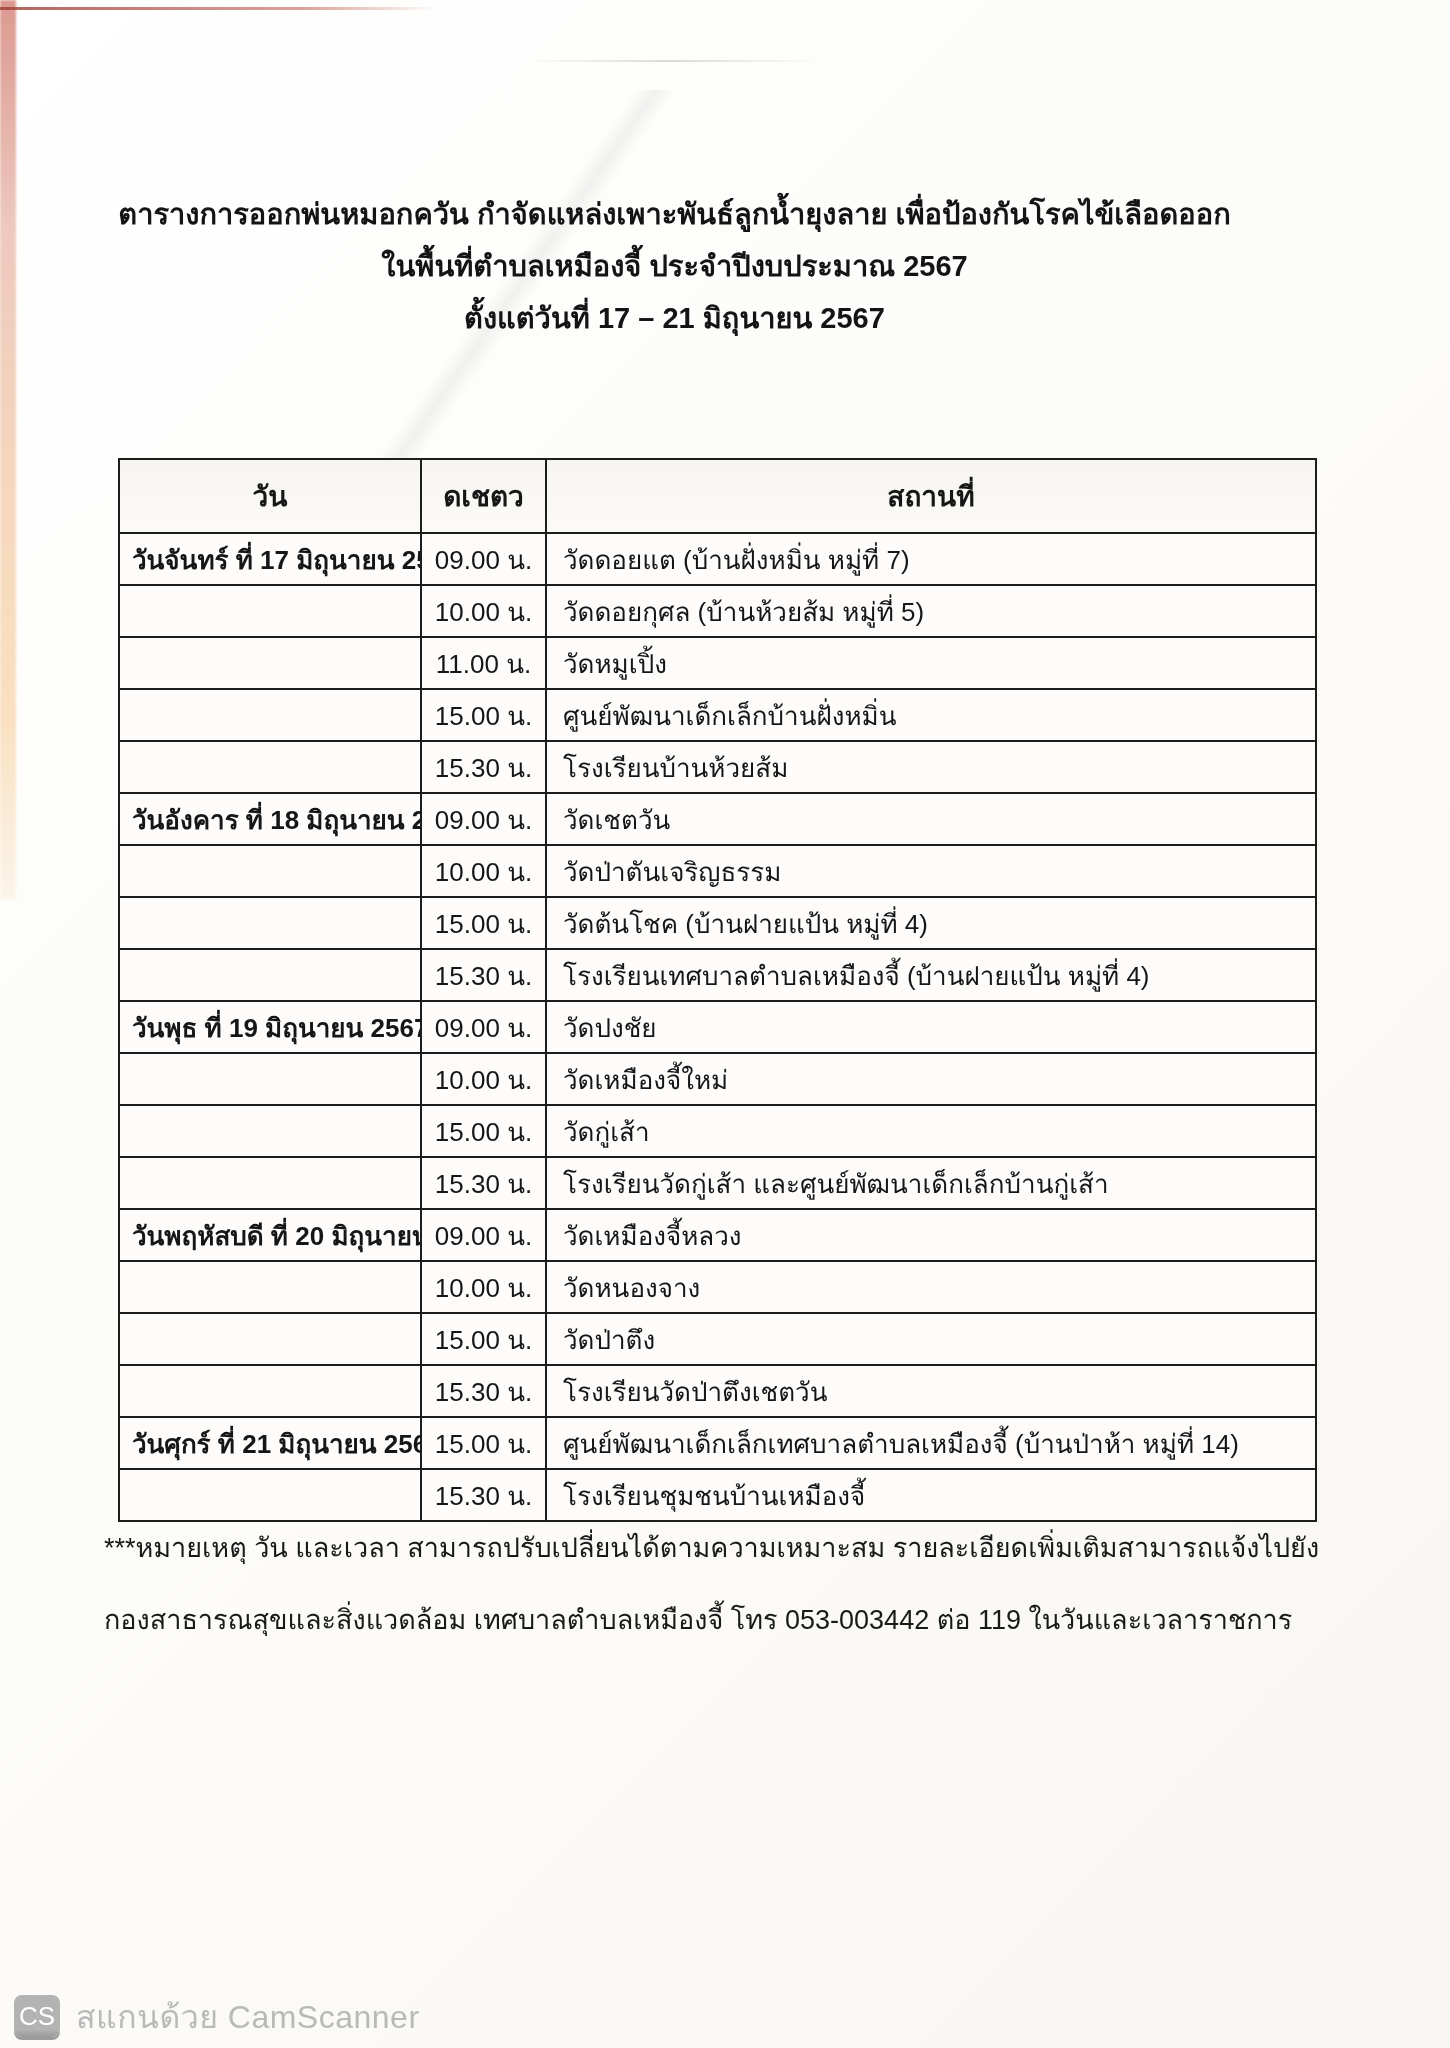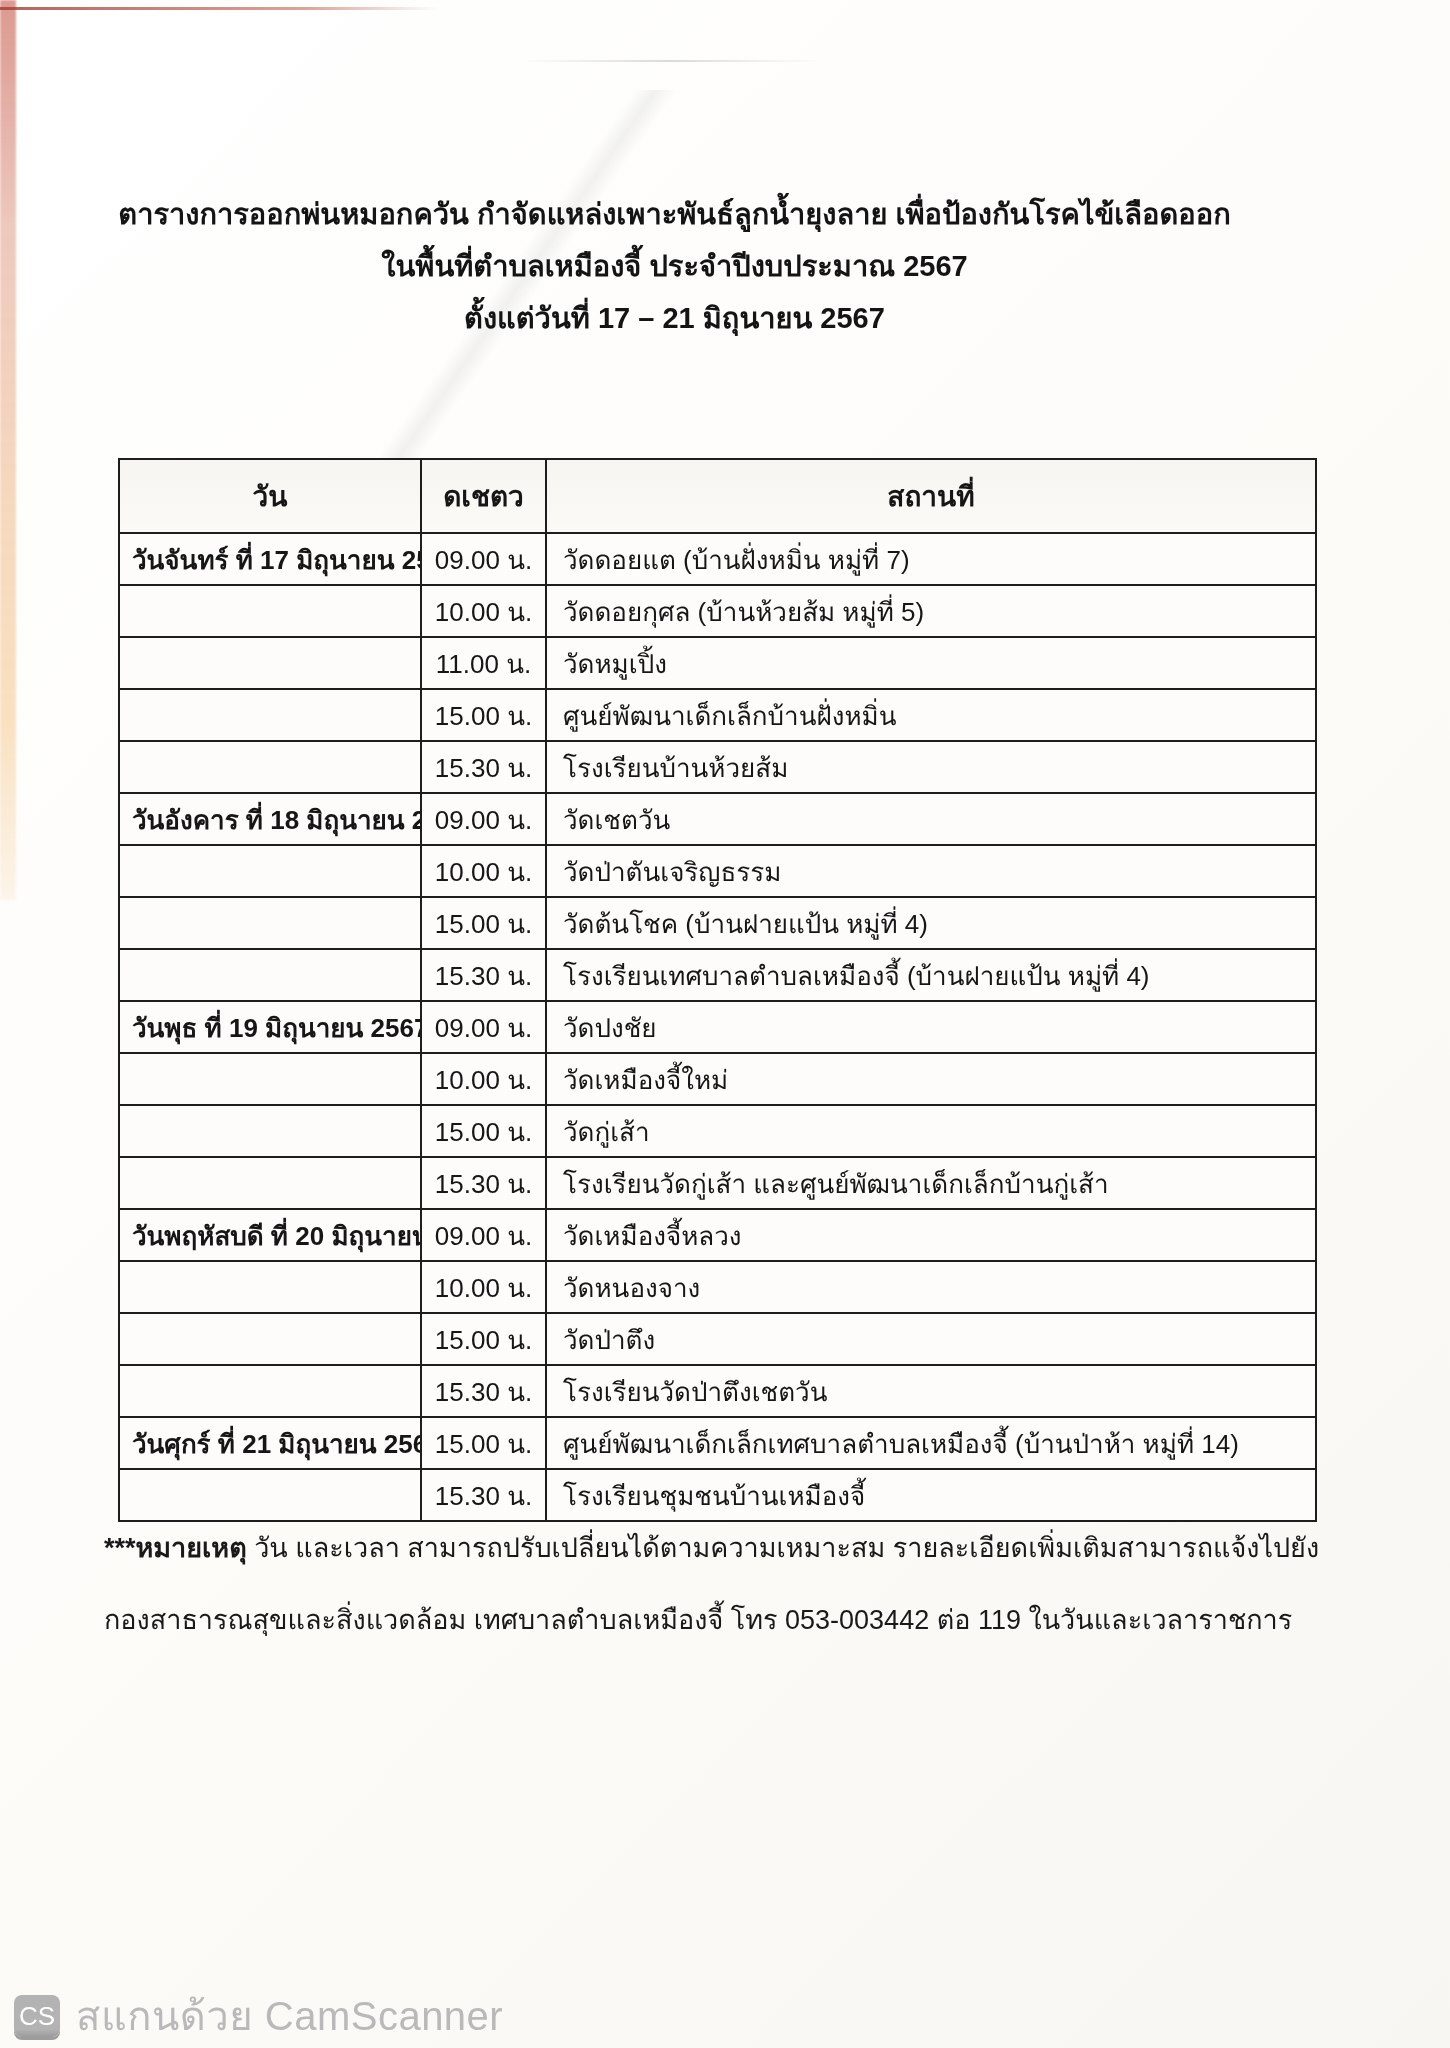--- a/index.html
+++ b/index.html
@@ -56,33 +56,33 @@
   }
   .schedule-table td{height:50px;background:#fdfcfa;}
   .schedule-table td.col-day{text-align:center;font-weight:bold;}
   .schedule-table td.col-time{text-align:center;}
   .schedule-table td.col-place{text-align:left;padding-left:16px;}
 
   .note-block{
     position:absolute;left:104px;top:1512px;width:1260px;
     font-size:27px;line-height:72px;color:#191919;
   }
-  .note-bold{font-weight:bold;text-align:right;}
+  .note-bold{font-weight:normal;text-align:right;}
 
   .footer-bar{
     position:absolute;left:14px;top:1992px;height:48px;display:flex;align-items:center;gap:16px;
   }
   .cs-badge{
     width:46px;height:42px;border-radius:8px;
     background:linear-gradient(to bottom,#b3b3b3 0%,#b3b3b3 82%,#9a9a9a 100%);
     color:#ffffff;font-weight:normal;font-size:26px;
     display:flex;align-items:center;justify-content:center;
     box-shadow:0 3px 0 #9c9c9c;
   }
-  .footer-text{color:#b9b9b9;font-size:40px;letter-spacing:.5px;}
+  .footer-text{color:#b9b9b9;font-size:32px;letter-spacing:.5px;}
 </style>
 </head>
 <body>
 
 <div class="page">
 
   <div class="artifact-left-strip"></div>
   <div class="artifact-top-line"></div>
   <div class="artifact-top-line2"></div>
   <div class="artifact-crease"></div>

